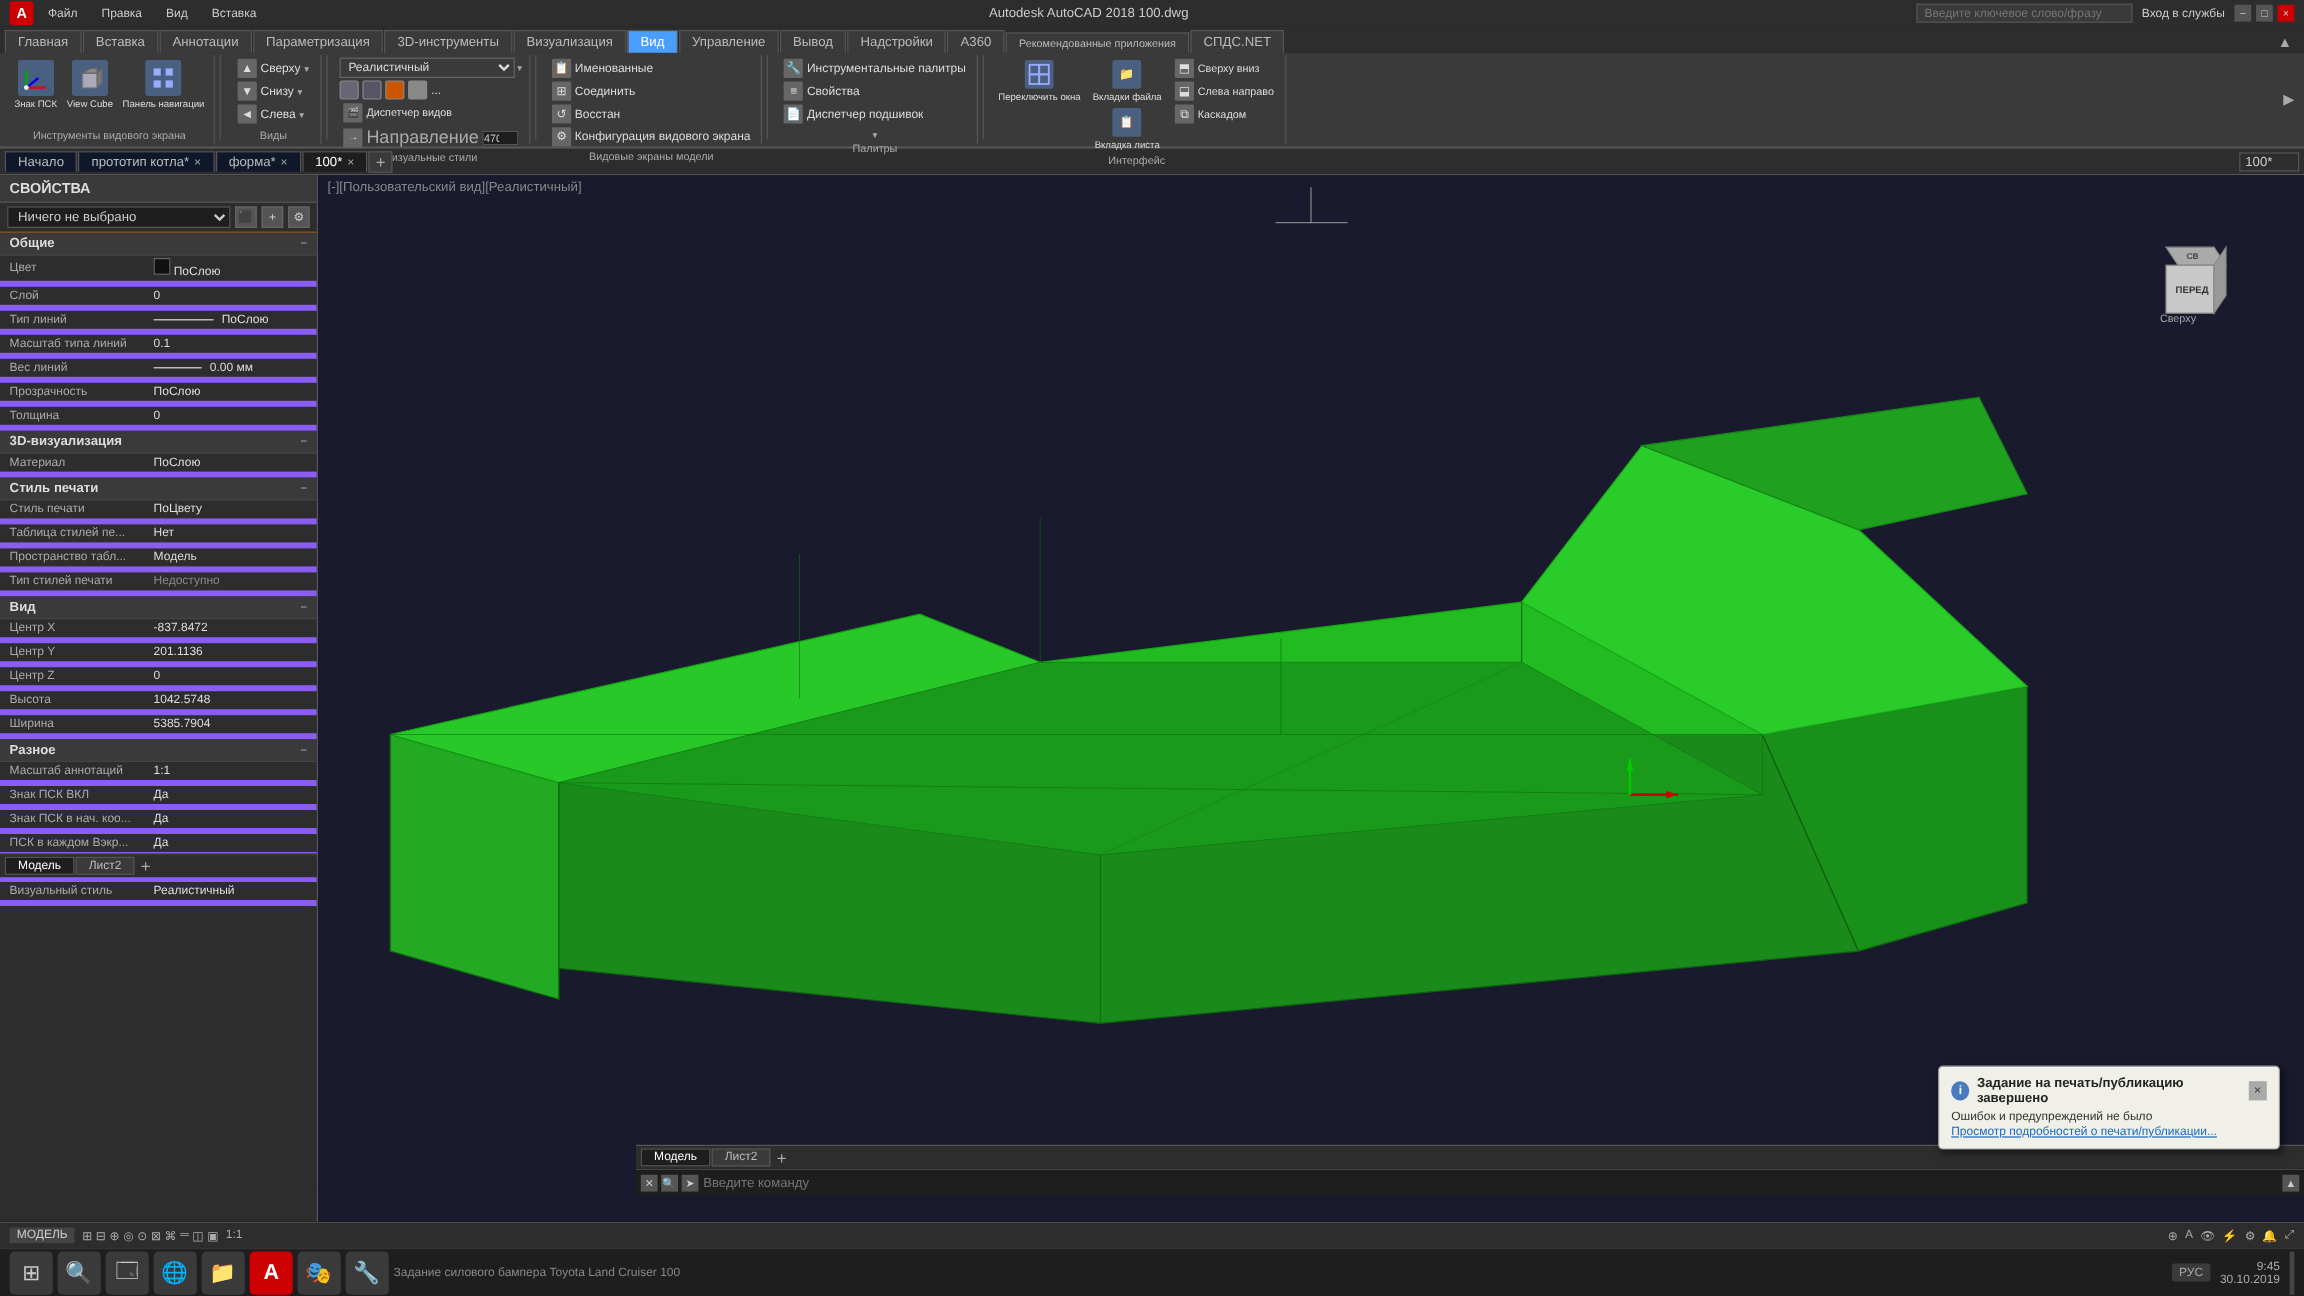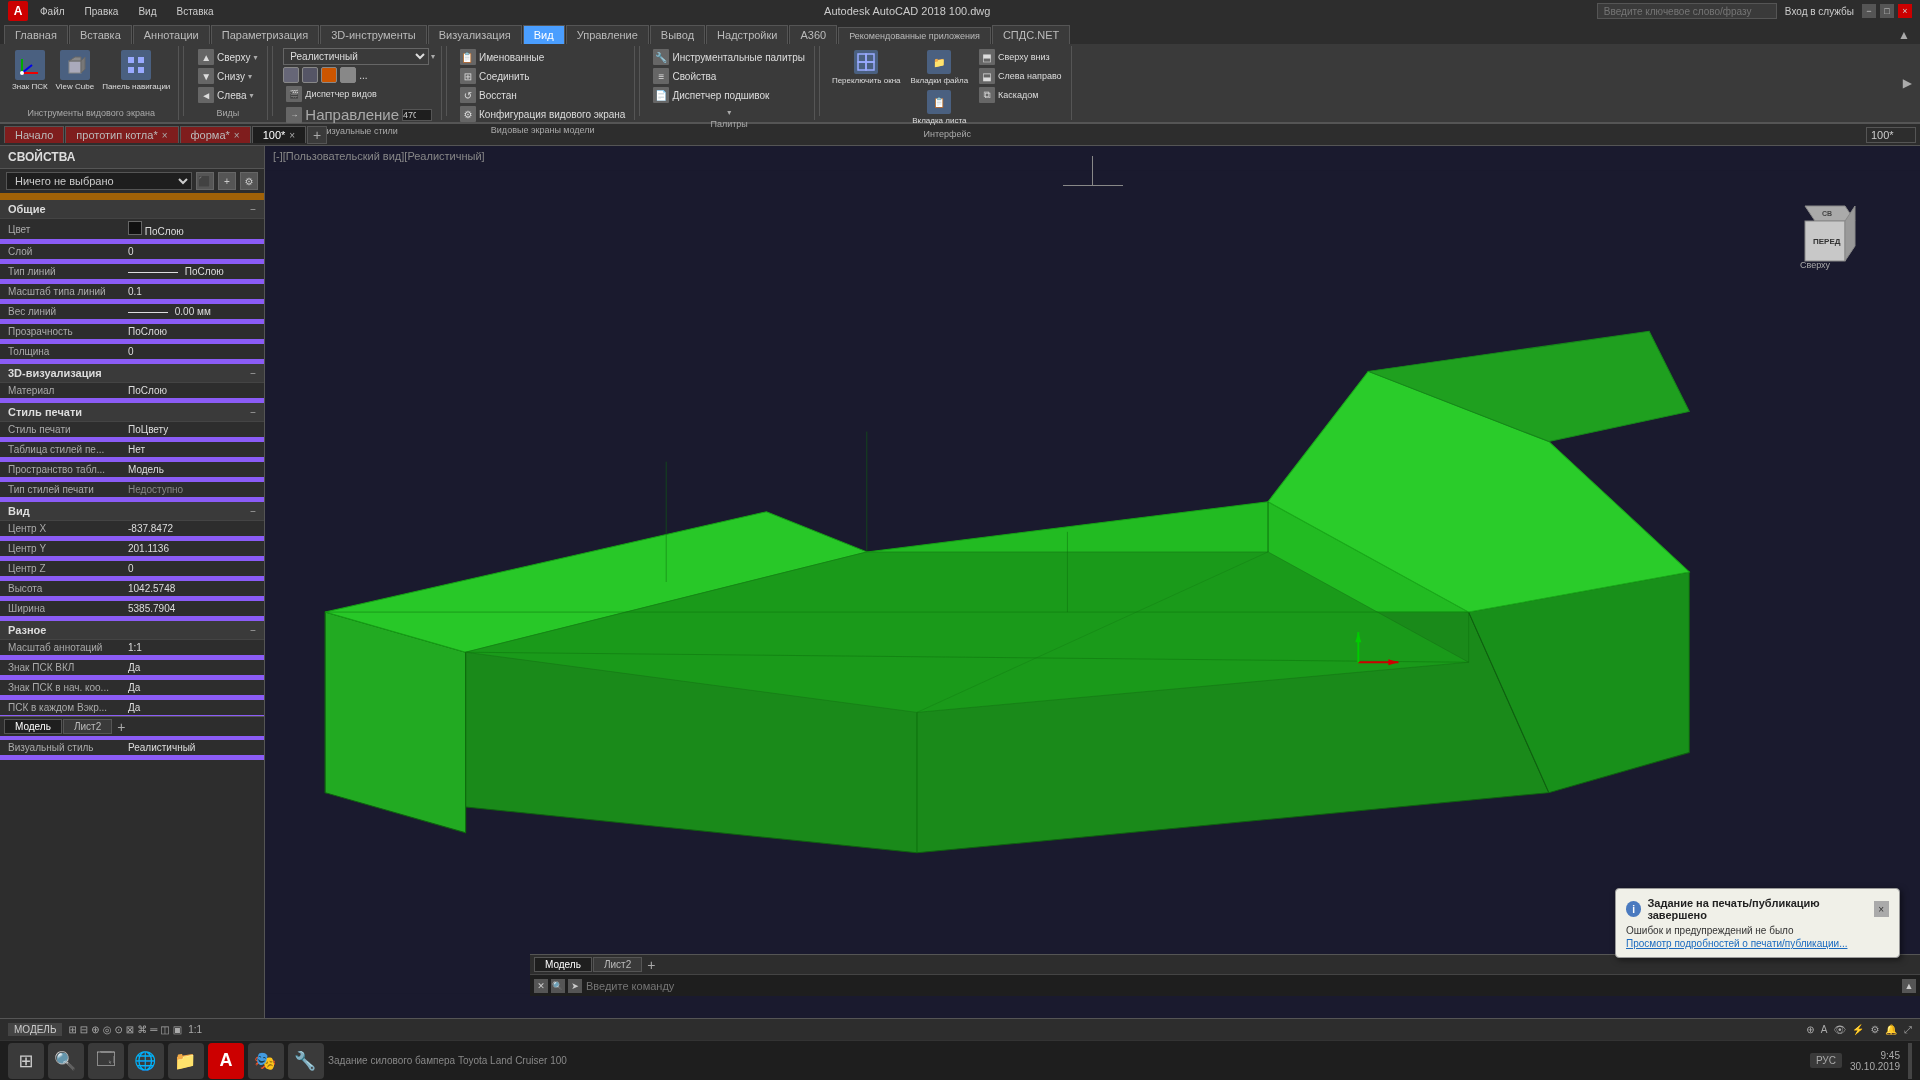--- a/index.html
+++ b/index.html
@@ -98,21 +98,21 @@
       align-items: center;
       padding: 0 4px;
       gap: 1px;
       border-bottom: 1px solid #555;
     }
     .doc-tab {
       padding: 2px 10px;
       font-size: 11px;
       color: #bbb;
       cursor: pointer;
-      background: #7f1d1d;
+      background: #0f172a;
       border: 1px solid #555;
       border-bottom: none;
       display: flex; align-items: center; gap: 4px;
     }
     .doc-tab.active { background: #1e1e1e; color: white; }
     .doc-tab .close-x { font-size: 10px; color: #aaa; cursor: pointer; }
     .doc-tab-add {
       width: 20px; height: 18px;
       background: #3a3a3a; border: 1px solid #555;
       color: #aaa; cursor: pointer; font-size: 14px;
@@ -144,21 +144,21 @@
       font-size: 12px;
       font-weight: bold;
       color: #ddd;
       border-bottom: 1px solid #555;
     }
     .props-selector {
       display: flex;
       align-items: center;
       padding: 3px 6px;
       gap: 4px;
-      border-bottom: 7px solid #a16207;
+      border-bottom: 1px solid #a16207;
     }
     .props-select {
       flex: 1;
       background: #1e1e1e;
       border: 1px solid #555;
       color: #ccc;
       padding: 1px 4px;
       font-size: 11px;
     }
     .props-icon-btn {

